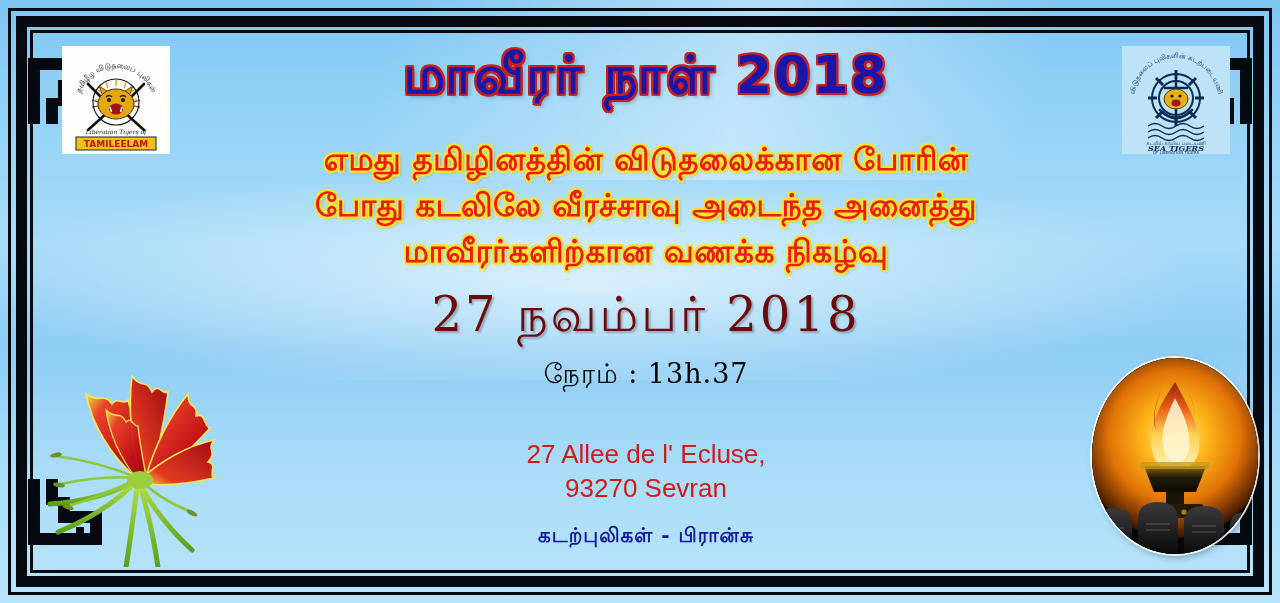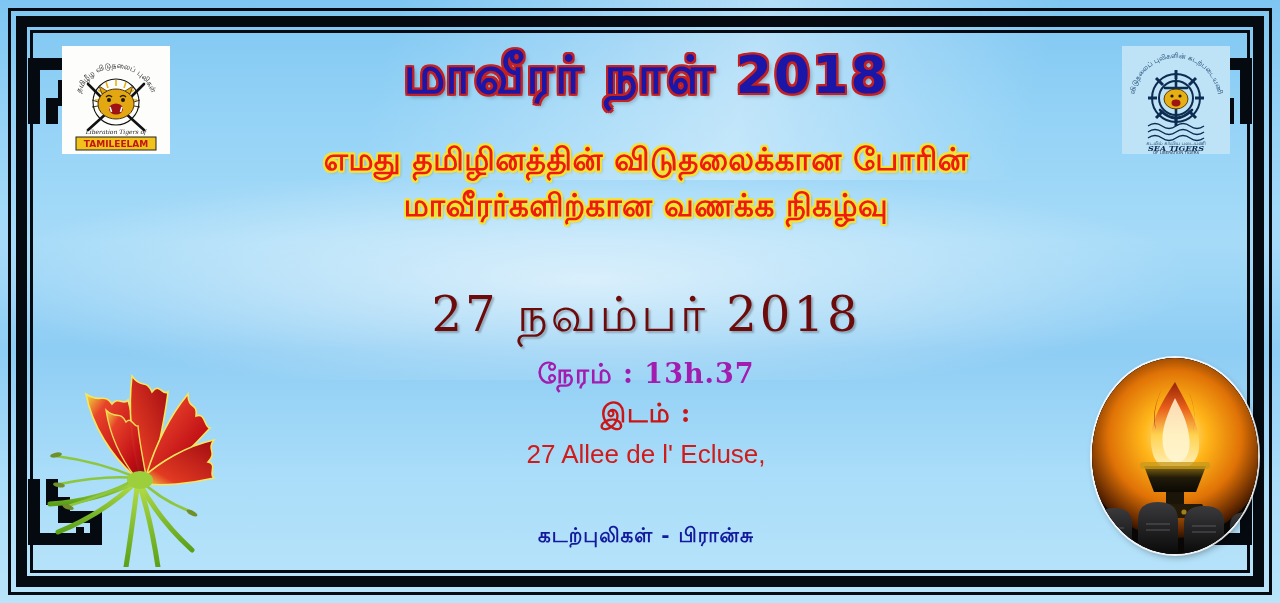--- a/index.html
+++ b/index.html
@@ -95,22 +95,22 @@
     top:286px;
     font-family:"DejaVu Serif",serif;
     font-weight:normal;font-size:48px;letter-spacing:3px;
     color:#6d0b0b;
     text-shadow:2px 2px 2px rgba(0,0,0,.25);
   }
 
   #time-line{
     top:358px;
     font-family:"DejaVu Serif",serif;
-    font-weight:bold;font-size:27px;letter-spacing:1px;
-    color:#a21caf;
+    font-weight:normal;font-size:27px;letter-spacing:1px;
+    color:#000000;
   }
   #venue-label{
     top:398px;
     font-family:"DejaVu Serif",serif;
     font-weight:bold;font-size:26px;letter-spacing:1px;
     color:#cc1414;
   }
   #venue-addr{
     top:437px;
     font-family:"Liberation Sans",sans-serif;
@@ -294,29 +294,30 @@
       <text x="54" y="99" text-anchor="middle" font-family="'DejaVu Sans',sans-serif" font-size="5" fill="#0b3a66">கடலில் காவிய படையணி</text>
       <text x="54" y="104.5" text-anchor="middle" font-family="'DejaVu Serif',serif" font-size="8" font-weight="bold" font-style="italic" fill="#0d2c52">SEA TIGERS</text>
       <text x="54" y="107.5" text-anchor="middle" font-family="'DejaVu Sans',sans-serif" font-size="4" fill="#0d2c52">OF LIBERATION TIGERS</text>
     </svg>
   </div>
 
   <div class="stack" id="title">மாவீரர் நாள் 2018</div>
 
   <div class="stack" id="subtitle">
     <div>எமது தமிழினத்தின் விடுதலைக்கான போரின்</div>
+    <div>போது கடலிலே வீரச்சாவு அடைந்த அனைத்து</div>
     <div>மாவீரர்களிற்கான வணக்க நிகழ்வு</div>
   </div>
 
   <div class="stack" id="event-date">27 நவம்பர் 2018</div>
   <div class="stack" id="time-line">நேரம்  :  13h.37</div>
-  <div class="stack" id="venue-label">இடம்  :</div>
 
   <div class="stack" id="venue-addr">
     <div>27 Allee de l' Ecluse,</div>
+    <div>93270  Sevran</div>
   </div>
 
   <div class="stack" id="org-line">கடற்புலிகள்  -  பிரான்சு</div>
 
   <div id="flowers">
     <svg width="210" height="215" viewBox="0 0 210 215">
       <defs>
         <linearGradient id="pet" x1="0" y1="0" x2="1" y2="1">
           <stop offset="0%" stop-color="#f2e23c"></stop>
           <stop offset="22%" stop-color="#e8432a"></stop>

